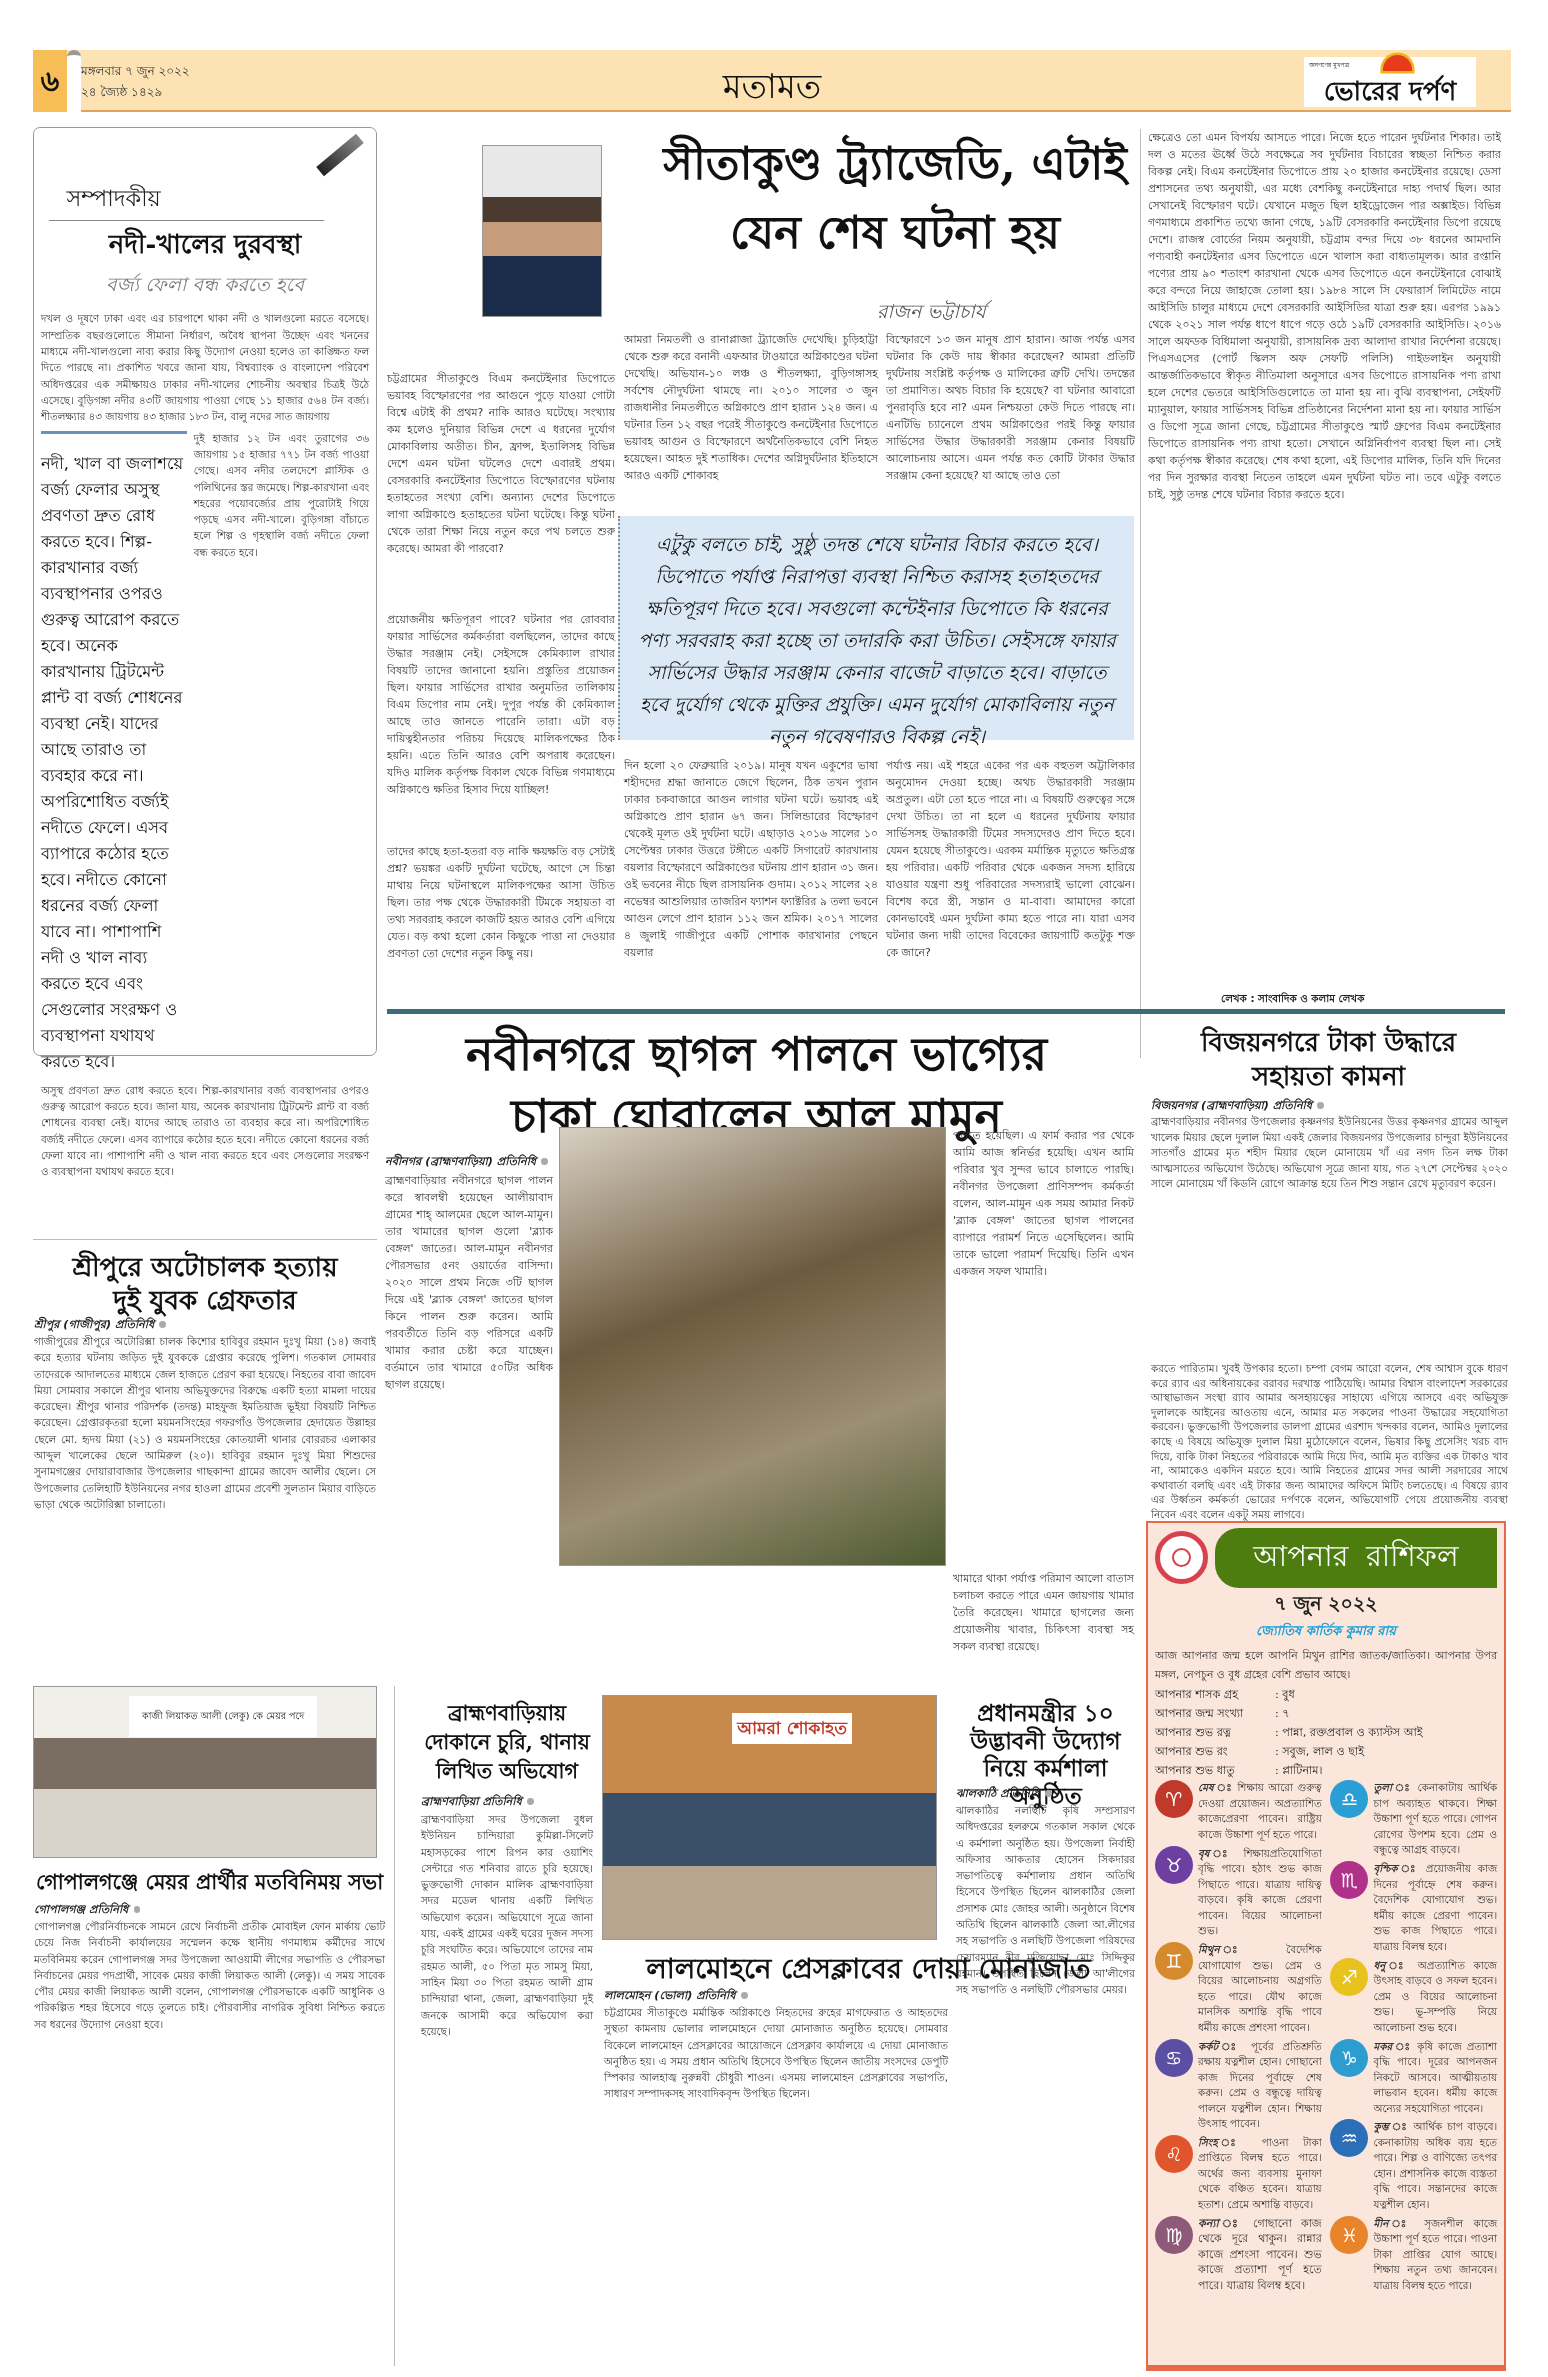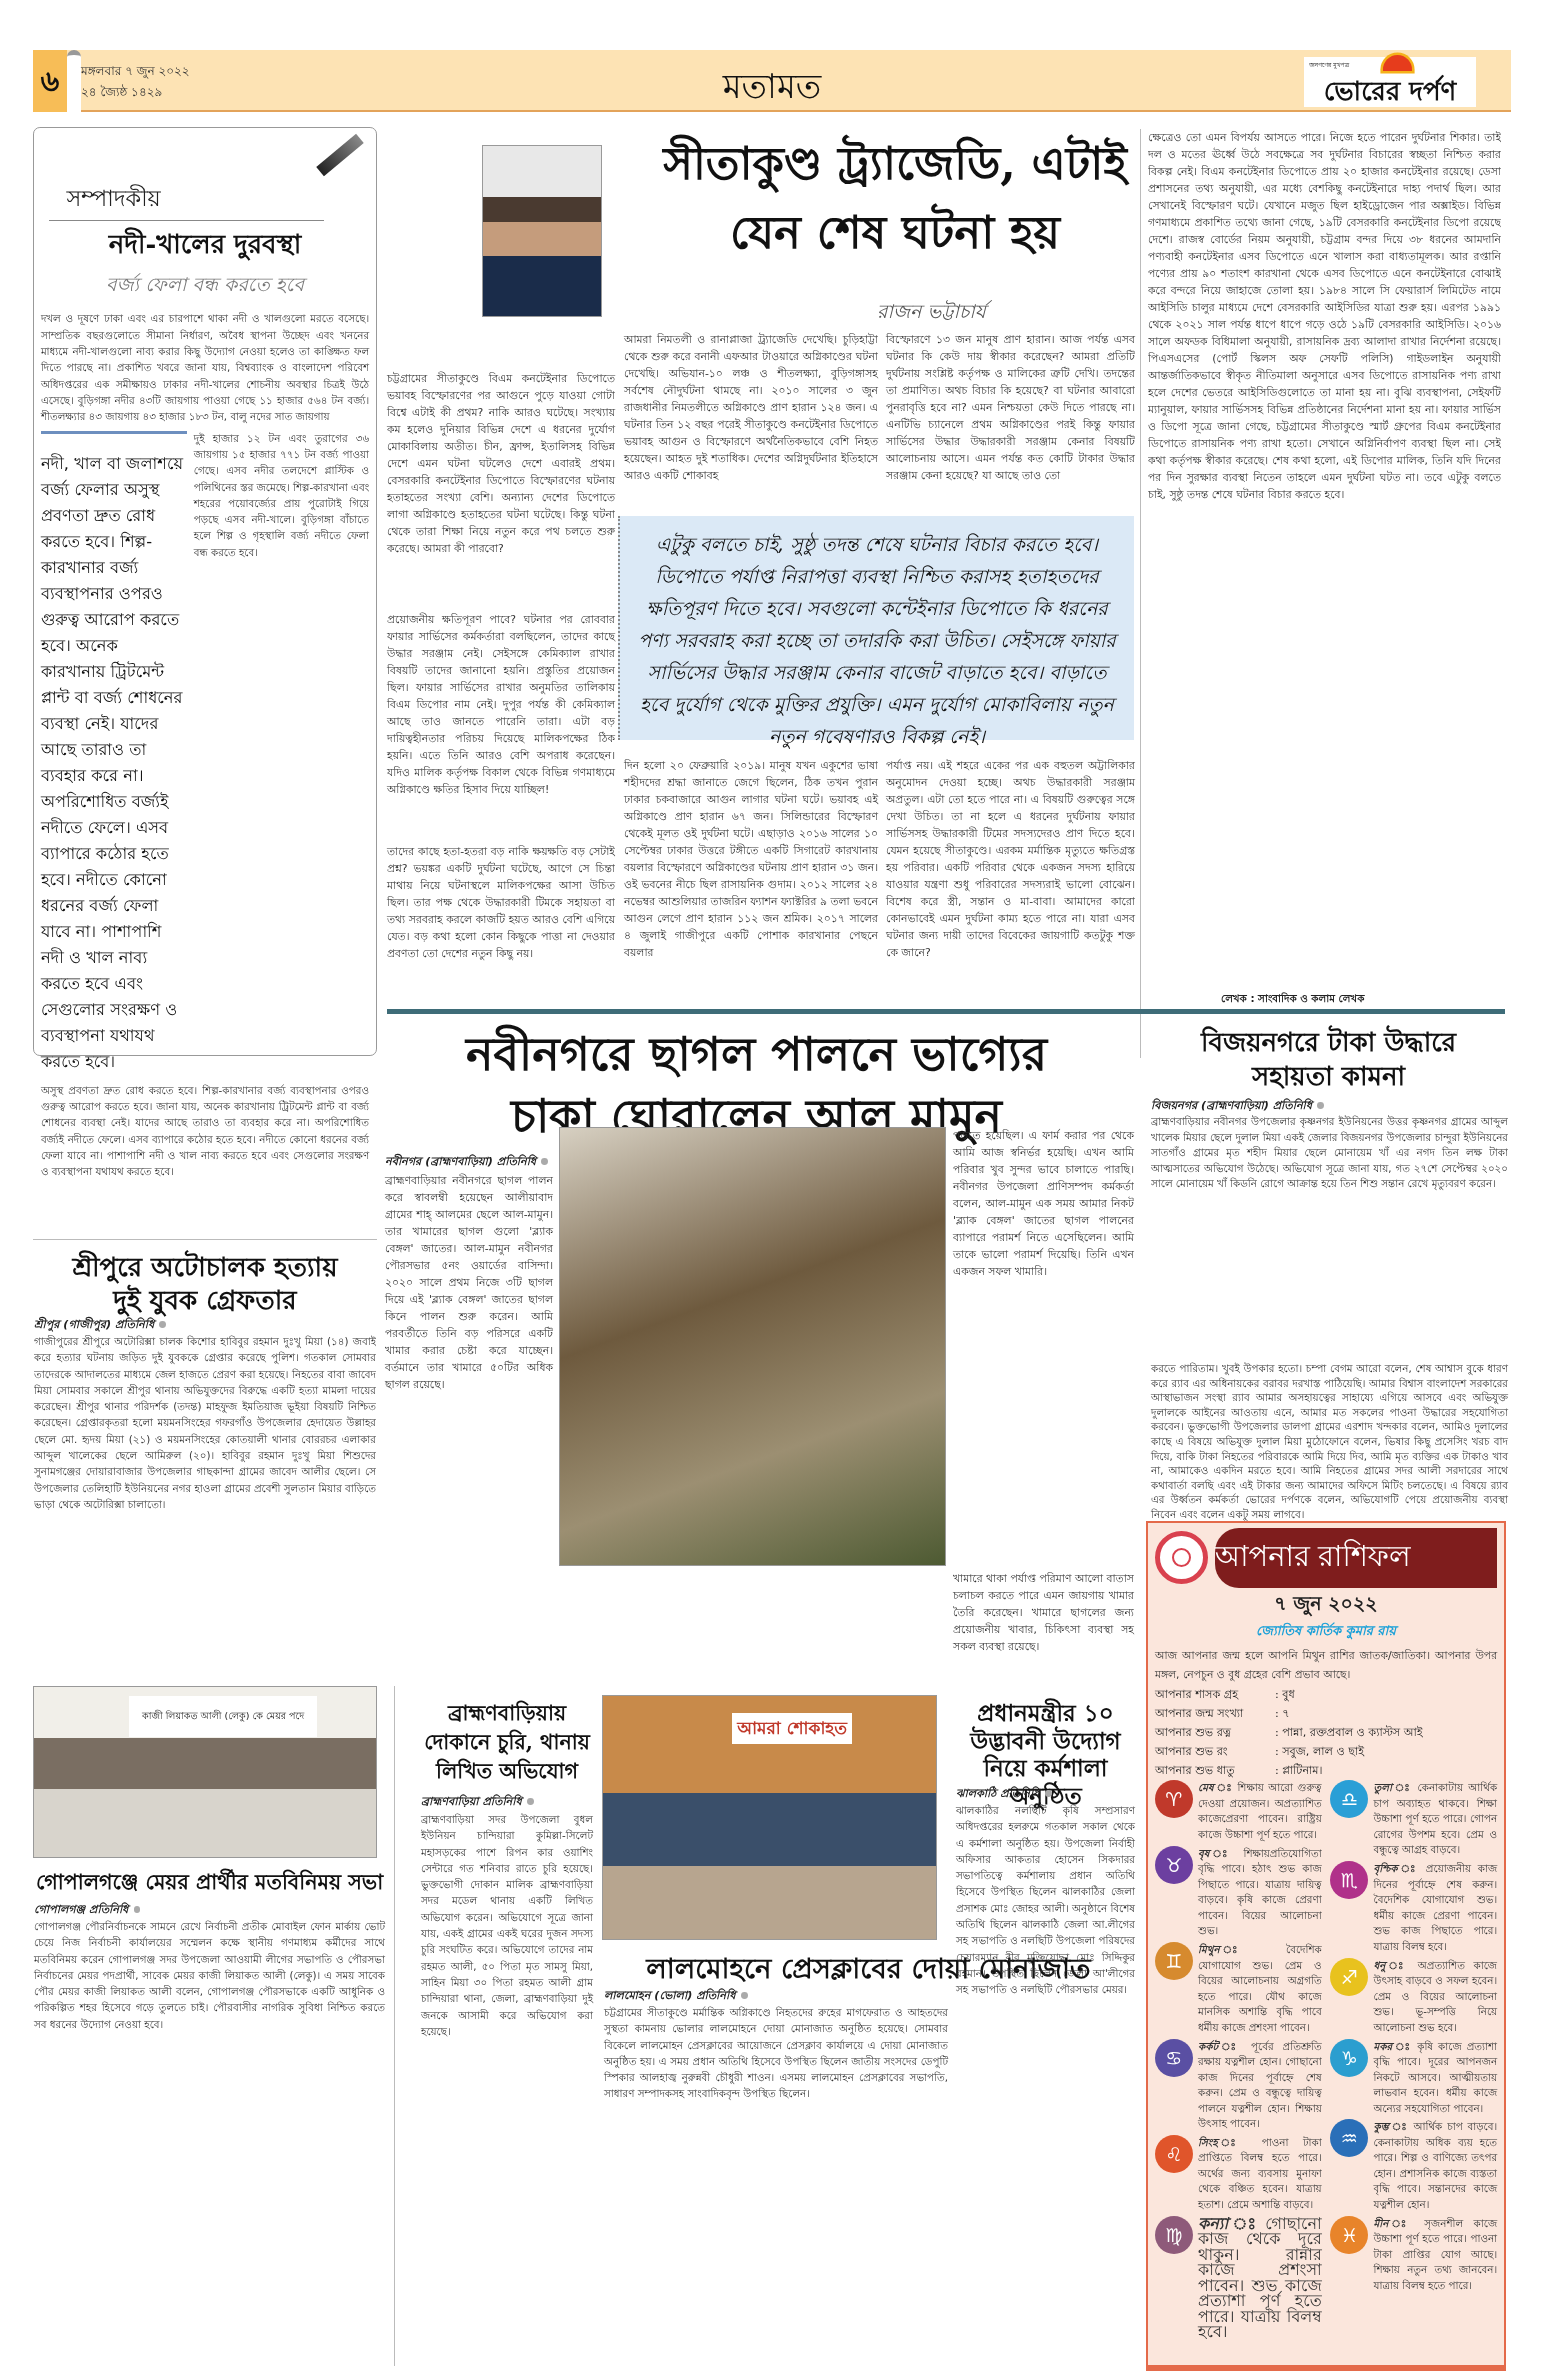--- a/index.html
+++ b/index.html
@@ -106,21 +106,21 @@
 
 <div class="abs head" style="left:955px;top:1699px;width:181px;font-size:23px;line-height:27.5px">প্রধানমন্ত্রীর ১০ উদ্ভাবনী উদ্যোগ নিয়ে কর্মশালা অনুষ্ঠিত</div>
 <div class="abs byline" style="left:956px;top:1785px"><span>ঝালকাঠি প্রতিনিধি</span><span class="dot"></span></div>
 <div class="abs txt" style="left:956px;top:1802px;width:179px;font-size:10.3px;line-height:16.3px">ঝালকাঠির নলছিটি কৃষি সম্প্রসারণ অধিদপ্তরের হলরুমে গতকাল সকাল থেকে এ কর্মশালা অনুষ্ঠিত হয়। উপজেলা নির্বাহী অফিসার আকতার হোসেন সিকদারর সভাপতিত্বে কর্মশালায় প্রধান অতিথি হিসেবে উপস্থিত ছিলেন ঝালকাঠির জেলা প্রসাশক মোঃ জোহর আলী। অনুষ্ঠানে বিশেষ অতিথি ছিলেন ঝালকাঠি জেলা আ.লীগের সহ সভাপতি ও নলছিটি উপজেলা পরিষদের চেয়ারম্যান বীর মুক্তিযোদ্ধা মোঃ সিদ্দিকুর রহমান। উপস্থিত ছিলেন জেলা আ'লীগের সহ সভাপতি ও নলছিটি পৌরসভার মেয়র।</div>
 
 <div class="abs" style="left:1146px;top:1521px;width:360px;height:850px;background:#fbe6dc;border:2.6px solid #e46a4a;border-bottom-width:6.9px;padding:5.2px 6.9px">
   <div style="display:flex;align-items:center;gap:6.9px">
     <div style="width:53px;height:53px;border-radius:50%;border:5.2px solid #d9414e;background:#fff;flex:0 0 53px;position:relative">
         <div style="position:absolute;inset:12px;border-radius:50%;border:2.6px solid #d9414e"></div>
       </div>
-    <div style="flex:1;background:#7f1d1d;color:#fff;font-size:29px;border-radius:24px 0 0 24px;padding:5.2px 0;font-family:Liberation Sans, sans-serif">আপনার রাশিফল</div>
+    <div style="flex:1;background:#4d7c0f;color:#fff;font-size:29px;text-align:center;border-radius:24px 0 0 24px;padding:5.2px 0;font-family:Liberation Mono, monospace">আপনার রাশিফল</div>
   </div>
   <div style="text-align:center;font-size:19px;font-weight:bold;margin-top:1.7px">৭ জুন ২০২২</div>
   <div style="text-align:center;font-size:13px;font-weight:bold;font-style:italic;color:#1aa0d8">জ্যোতিষ কার্তিক কুমার রায়</div>
   <div class="txt" style="font-size:10.8px;line-height:19px;margin-top:3.4px">আজ আপনার জন্ম হলে আপনি মিথুন রাশির জাতক/জাতিকা। আপনার উপর মঙ্গল, নেপচুন ও বুধ গ্রহের বেশি প্রভাব আছে।</div>
   <div style="margin-top:1.7px">
     <div style="display:flex;font-size:11.2px;line-height:19px">
         <span style="width:120px">আপনার শাসক গ্রহ</span>
         <span>:&nbsp;</span>
         <span>বুধ</span>
       </div>
@@ -162,21 +162,21 @@
         <div class="zodiac">
           <span class="zicon" style="background:#5a4fa3">♋</span>
           <div class="txt" style="font-size:10.3px;line-height:15.5px"><b><i>কর্কট</i> ঃ </b><span>পূর্বের প্রতিশ্রুতি রক্ষায় যত্নশীল হোন। গোছানো কাজ দিনের পূর্বাহ্নে শেষ করুন। প্রেম ও বন্ধুত্বে দায়িত্ব পালনে যত্নশীল হোন। শিক্ষায় উৎসাহ পাবেন।</span></div>
         </div>
         <div class="zodiac">
           <span class="zicon" style="background:#e0552b">♌</span>
           <div class="txt" style="font-size:10.3px;line-height:15.5px"><b><i>সিংহ</i> ঃ </b><span>পাওনা টাকা প্রাপ্তিতে বিলম্ব হতে পারে। অর্থের জন্য ব্যবসায় মুনাফা থেকে বঞ্চিত হবেন। যাত্রায় হতাশ। প্রেমে অশান্তি বাড়বে।</span></div>
         </div>
         <div class="zodiac">
           <span class="zicon" style="background:#8e5a7a">♍</span>
-          <div class="txt" style="font-size:16px;line-height:15.5px"><b><i>কন্যা</i> ঃ </b><span>গোছানো কাজ থেকে দূরে থাকুন। রান্নার কাজে প্রশংসা পাবেন। শুভ কাজে প্রত্যাশা পূর্ণ হতে পারে। যাত্রায় বিলম্ব হবে।</span></div>
+          <div class="txt" style="font-size:11px;line-height:15.5px"><b><i>কন্যা</i> ঃ </b><span>গোছানো কাজ থেকে দূরে থাকুন। রান্নার কাজে প্রশংসা পাবেন। শুভ কাজে প্রত্যাশা পূর্ণ হতে পারে। যাত্রায় বিলম্ব হবে।</span></div>
         </div>
       </div>
     <div id="signs-right" style="flex:1">
         <div class="zodiac">
           <span class="zicon" style="background:#2a9fd6">♎</span>
           <div class="txt" style="font-size:10.3px;line-height:15.5px"><b><i>তুলা</i> ঃ </b><span>কেনাকাটায় আর্থিক চাপ অব্যাহত থাকবে। শিক্ষা উচ্চাশা পূর্ণ হতে পারে। গোপন রোগের উপশম হবে। প্রেম ও বন্ধুত্বে আগ্রহ বাড়বে।</span></div>
         </div>
         <div class="zodiac">
           <span class="zicon" style="background:#b0318a">♏</span>
           <div class="txt" style="font-size:10.3px;line-height:15.5px"><b><i>বৃশ্চিক</i> ঃ </b><span>প্রয়োজনীয় কাজ দিনের পূর্বাহ্নে শেষ করুন। বৈদেশিক যোগাযোগ শুভ। ধর্মীয় কাজে প্রেরণা পাবেন। শুভ কাজ পিছাতে পারে। যাত্রায় বিলম্ব হবে।</span></div>

